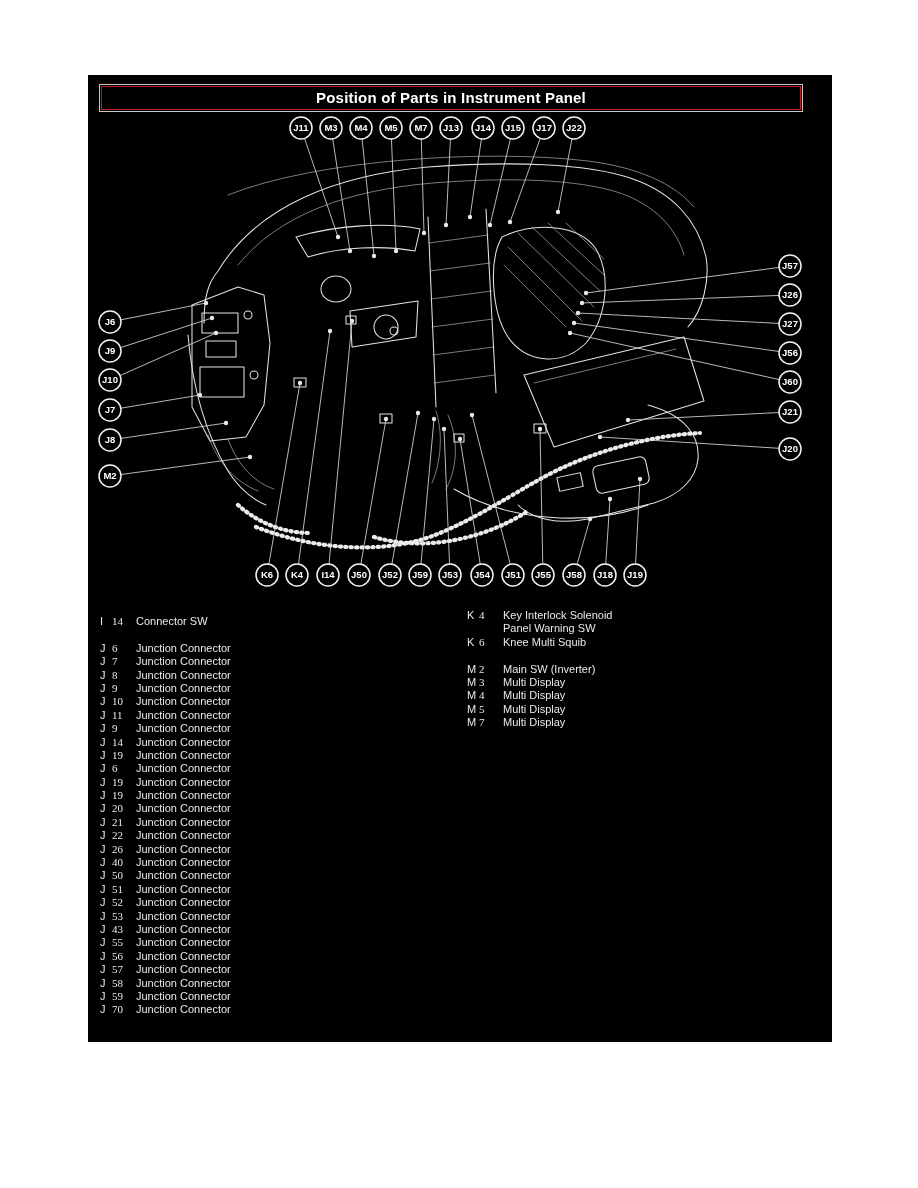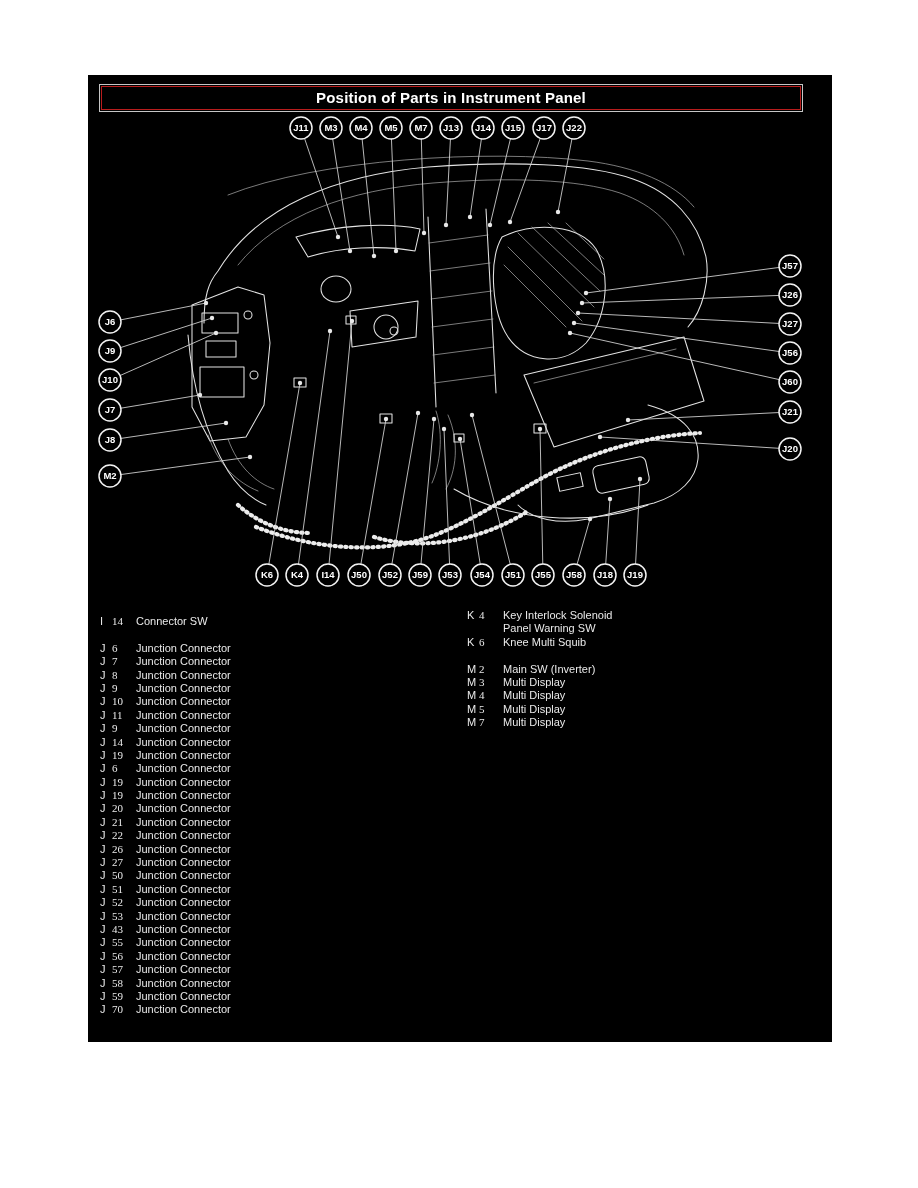--- a/index.html
+++ b/index.html
@@ -347,21 +347,21 @@
       </div>
 
       <div class="legend-row">
         <span class="lg-letter">J</span>
         <span class="lg-num">26</span>
         <span class="lg-label">Junction Connector</span>
       </div>
 
       <div class="legend-row">
         <span class="lg-letter">J</span>
-        <span class="lg-num">27</span>
+        <span class="lg-num">40</span>
         <span class="lg-label">Junction Connector</span>
       </div>
 
       <div class="legend-row">
         <span class="lg-letter">J</span>
         <span class="lg-num">50</span>
         <span class="lg-label">Junction Connector</span>
       </div>
 
       <div class="legend-row">

